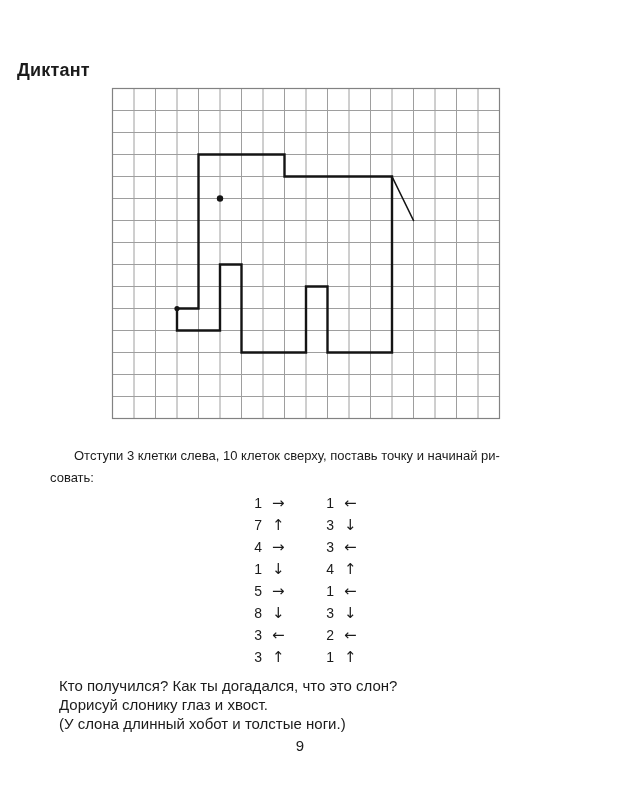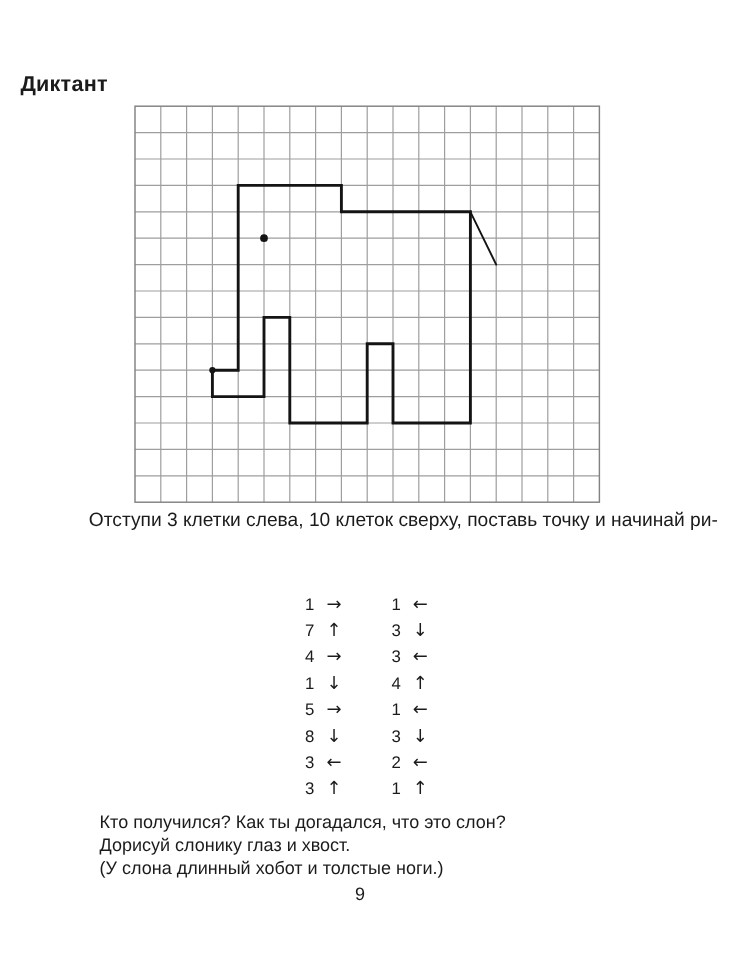--- a/index.html
+++ b/index.html
@@ -7,37 +7,37 @@
     width:627px;height:800px;position:relative;background:#ffffff;
     font-family:"Liberation Sans",sans-serif;color:#1b1b1b;
     overflow:hidden;
   }
   .title{
     position:absolute;left:0;top:43px;width:614px;margin:17px;
     text-align:left;font-size:18px;font-weight:bold;letter-spacing:.2px;
   }
   .grid-wrap{position:absolute;left:111px;top:87px;}
   .instructions{
-    position:absolute;left:50px;top:423px;width:530px;
-    font-size:16px;line-height:22px;white-space:nowrap;
+    position:absolute;left:50px;top:445px;width:530px;
+    font-size:13px;line-height:22px;white-space:nowrap;
   }
   .instructions .indent{text-indent:24px;}
   .dictation{
     position:absolute;left:230px;top:492px;
     display:grid;grid-template-columns:32px 20px 32px 20px;
     column-gap:10px;grid-auto-rows:22px;
     font-size:14px;line-height:22px;
   }
   .dictation .num{text-align:right;}
   .dictation .arrow{
     text-align:left;font-family:"DejaVu Sans",sans-serif;
     font-size:15px;line-height:22px;
   }
   .questions{
-    position:absolute;left:60px;top:676px;width:540px;
+    position:absolute;left:36px;top:676px;width:540px;
     font-size:15px;line-height:19px;white-space:nowrap;
   }
   .questions .qline{text-indent:23px;}
   .pagenum{
     position:absolute;left:0;top:737px;width:600px;
     text-align:center;font-size:15px;
   }
 </style>
 </head>
 <body>
@@ -82,20 +82,21 @@
         <rect x="0" y="0" width="387" height="330" fill="none" stroke="#828282" stroke-width="1.2"></rect>
         <path d="M64.5 220 L86 220 L86 66 L172 66 L172 88 L279.5 88 L279.5 264 L215 264 L215 198 L193.5 198 L193.5 264 L129 264 L129 176 L107.5 176 L107.5 242 L64.5 242 L64.5 220 Z" fill="none" stroke="#141414" stroke-width="2.4" stroke-linejoin="miter" stroke-linecap="square"></path>
         <line x1="279.5" y1="88" x2="301" y2="132" stroke="#141414" stroke-width="1.6" stroke-linecap="round"></line>
         <circle cx="64.5" cy="220" r="2.6" fill="#141414"></circle>
         <circle cx="107.5" cy="110" r="3.2" fill="#141414"></circle>
       </svg>
   </div>
 
   <div class="instructions">
     <div class="indent">Отступи 3 клетки слева, 10 клеток сверху, поставь точку и начинай ри-</div>
+    <div>совать:</div>
   </div>
 
   <div class="dictation" id="dictation">
       <span class="num">1</span>
       <span class="arrow">→</span>
       <span class="num">1</span>
       <span class="arrow">←</span>
       <span class="num">7</span>
       <span class="arrow">↑</span>
       <span class="num">3</span>

